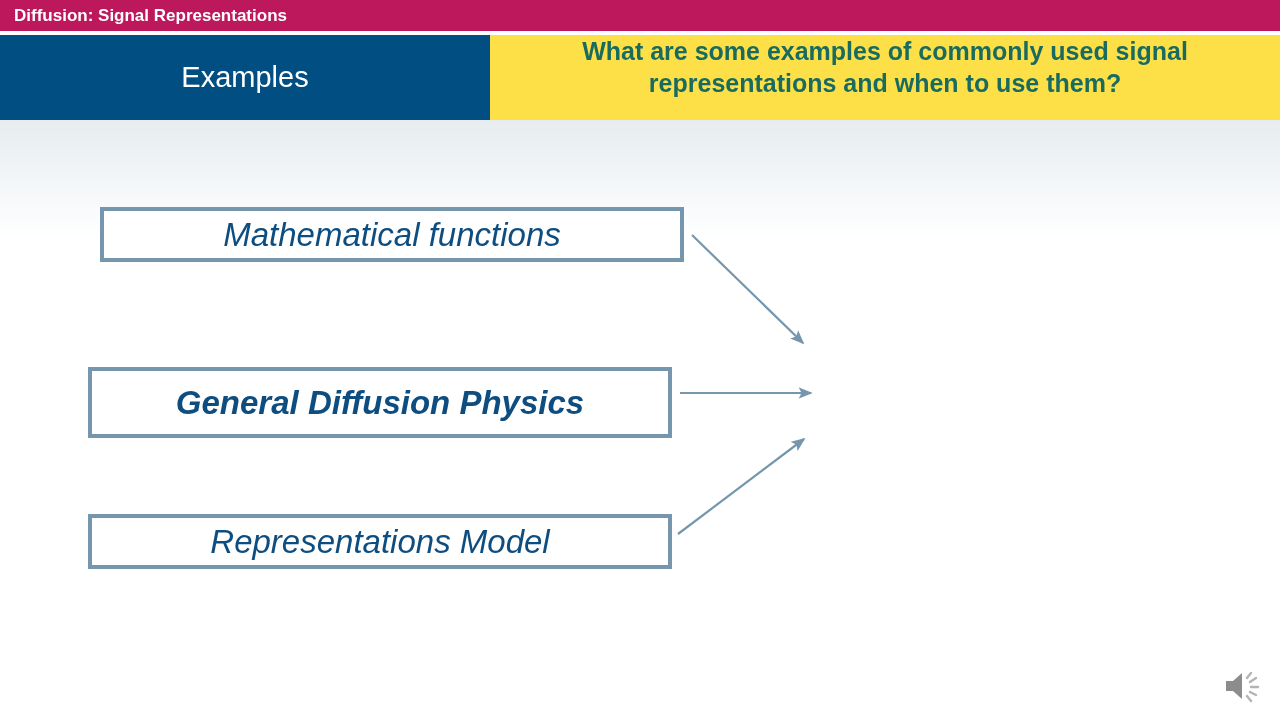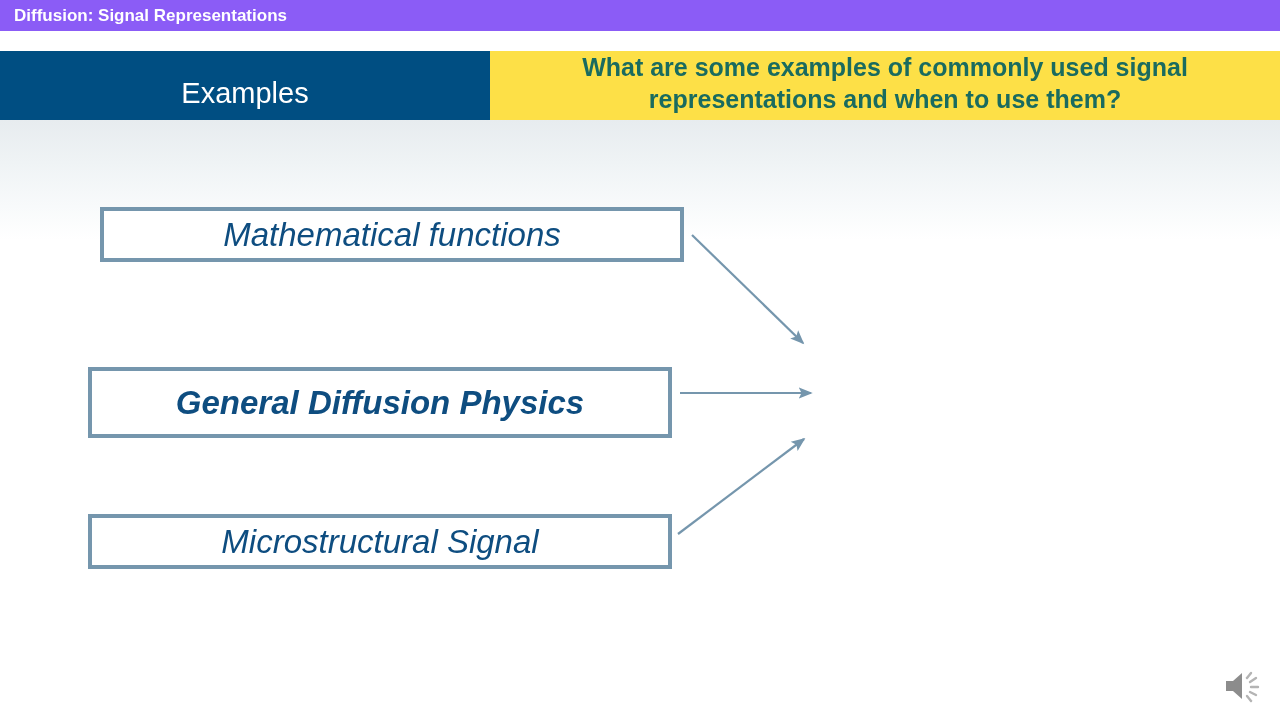--- a/index.html
+++ b/index.html
@@ -16,39 +16,39 @@
     height: 720px;
     overflow: hidden;
     background: #ffffff;
   }
 
   
   #title-bar {
     position: absolute;
     left: 0; top: 0;
     width: 1280px; height: 31px;
-    background: #8b5cf6;
+    background: #be185d;
   }
   #title-bar-text {
     position: absolute;
     left: 14px; top: 0;
     height: 31px;
     line-height: 31px;
     color: #ffffff;
     font-size: 17px;
     font-weight: bold;
     letter-spacing: 0px;
     white-space: nowrap;
   }
 
   
   #banner {
     position: absolute;
     left: 0; top: 35px;
-    width: 1280px; height: 70px; margin-top: 16px;
+    width: 1280px; height: 70px;
   }
   #banner-left {
     position: absolute;
     left: 0; top: 0;
     width: 490px; height: 85px;
     background: #004e82;
   }
   #banner-left-label {
     position: absolute;
     left: 0; right: 0; top: 0;
@@ -155,21 +155,21 @@
 
   <div class="concept-box" id="box-math">
     <span class="concept-label">Mathematical functions</span>
   </div>
 
   <div class="concept-box" id="box-physics">
     <span class="concept-label">General Diffusion Physics</span>
   </div>
 
   <div class="concept-box" id="box-micro">
-    <span class="concept-label">Microstructural Signal</span>
+    <span class="concept-label">Representations Model</span>
   </div>
 
 
   <svg id="arrow-layer" viewBox="0 0 1280 720">
     <defs>
       <marker id="arrowhead" markerWidth="7" markerHeight="7" refX="5.6" refY="3" orient="auto">
         <path d="M0,0.4 L6.4,3 L0,5.6 L1.3,3 Z" fill="#7596ad"></path>
       </marker>
     </defs>
 

